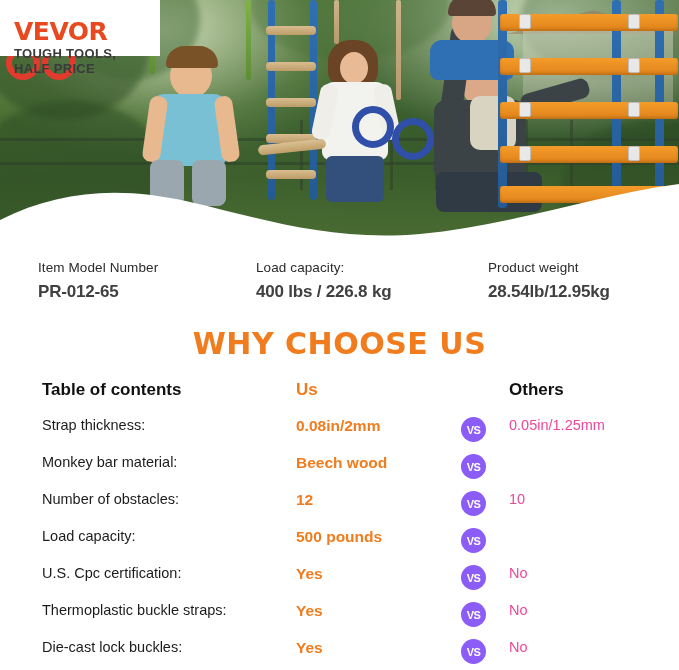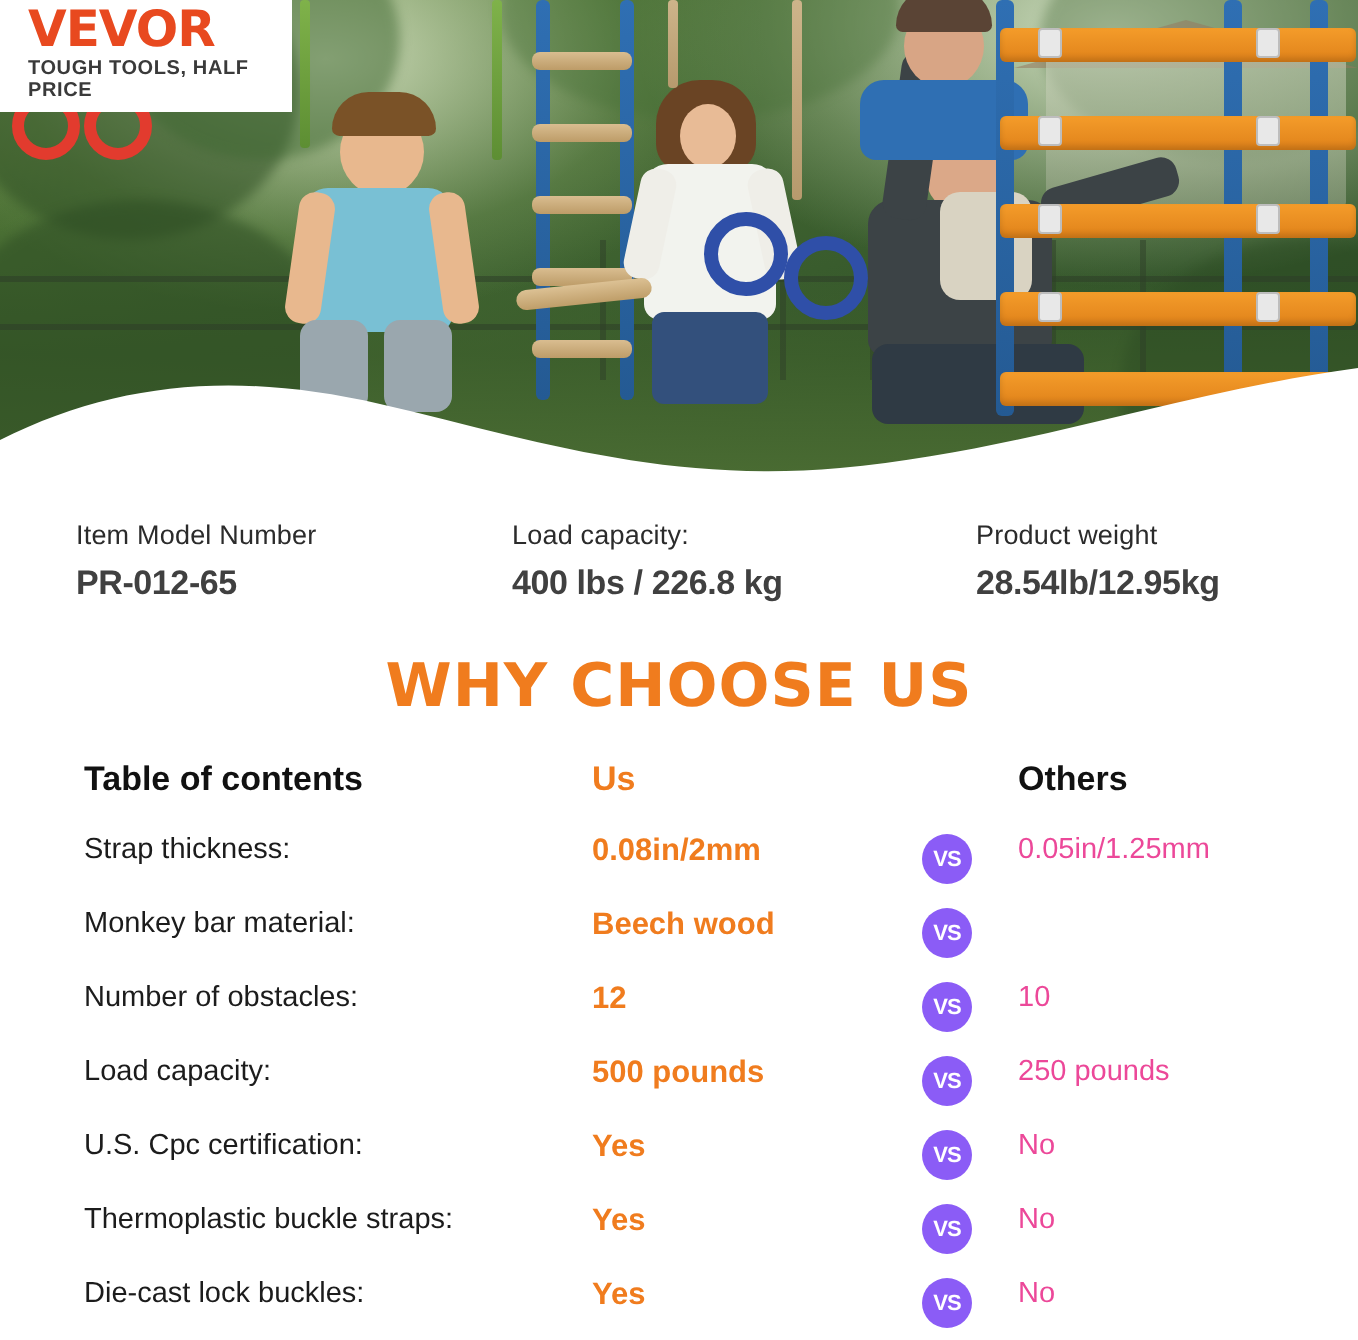--- a/index.html
+++ b/index.html
@@ -232,34 +232,34 @@
     align-items: center;
     justify-content: center;
     letter-spacing: -.5px;
     font-family: "Liberation Sans", sans-serif;
   }
 
   
   .logo {
     position: absolute;
     left: 0; top: 0;
-    width: 146px; height: 56px;
+    width: 160px; height: 56px;
     background: #ffffff;
-    padding: 2px 10px 0 14px;
+    padding: 19px 10px 0 14px;
   }
   .logo-word {
     font-size: 25px;
     font-weight: bold;
     color: #e8491f;
     letter-spacing: -.5px;
     line-height: 25px;
     font-family: "DejaVu Sans", sans-serif;
   }
   .logo-tag {
-    font-size: 10px;
+    font-size: 13px;
     font-weight: bold;
     color: #3a3a3a;
     letter-spacing: .3px;
     margin-top: 2px;
   }
 </style>
 </head>
 <body>
 
 <div class="hero">
@@ -424,21 +424,20 @@
       </div>
     <div class="col-c cell-c">10</div>
   </div>
 
   <div class="cmp-row">
     <div class="col-a cell-a">Load capacity:</div>
     <div class="col-b cell-b">500 pounds</div>
     <div class="col-vs">
         <span class="vs-badge">VS</span>
       </div>
-    <div class="col-c cell-c">250 pounds</div>
   </div>
 
   <div class="cmp-row">
     <div class="col-a cell-a">U.S. Cpc certification:</div>
     <div class="col-b cell-b">Yes</div>
     <div class="col-vs">
         <span class="vs-badge">VS</span>
       </div>
     <div class="col-c cell-c">No</div>
   </div>

